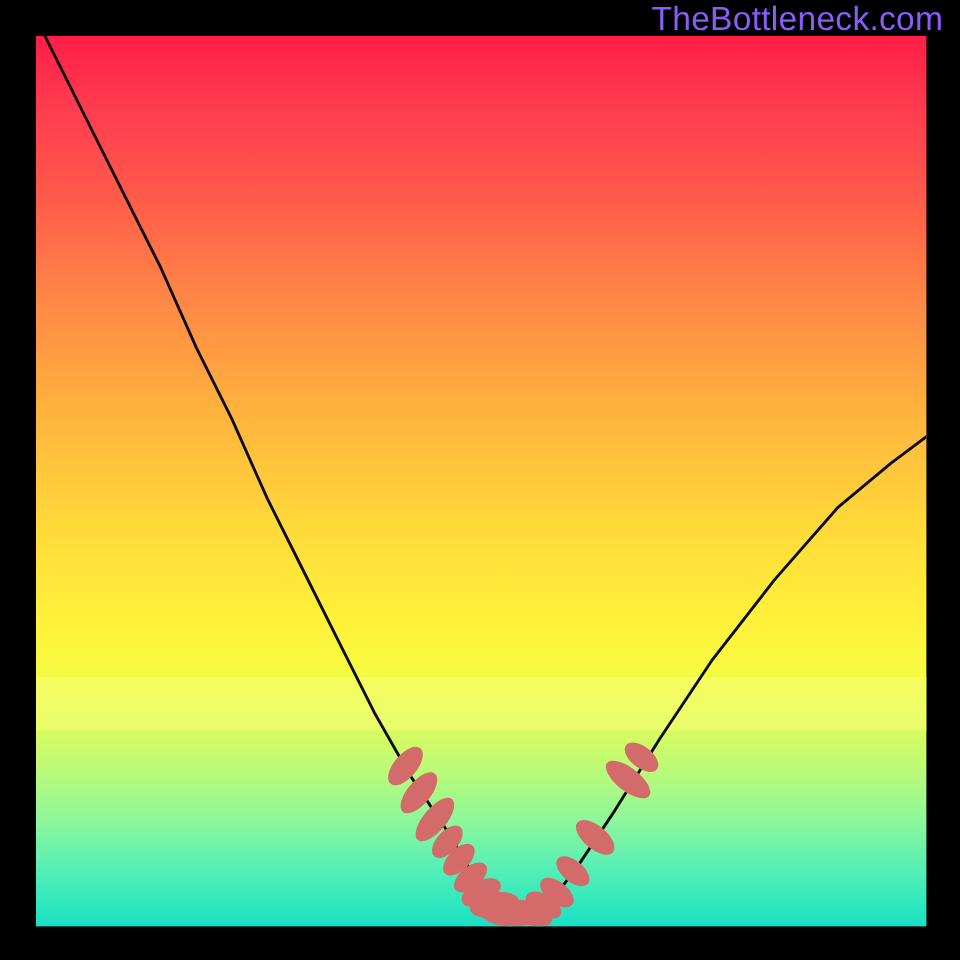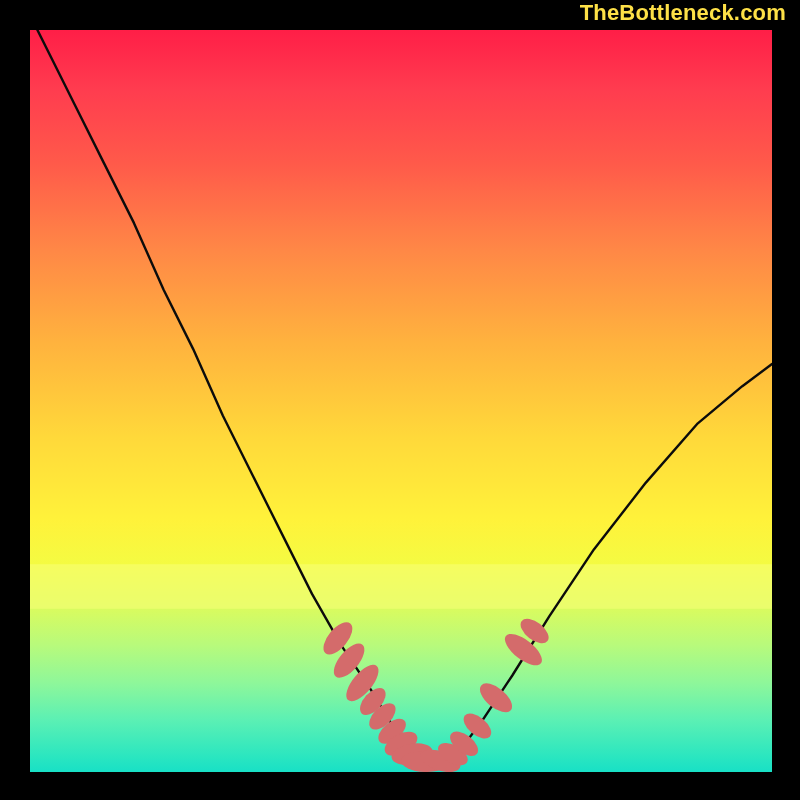--- a/index.html
+++ b/index.html
@@ -37,23 +37,23 @@
       #8ef79a 88%,
       #5bf0b4 93%,
       #2ae6c0 98%,
       #18e0c6 100%
     );
   }
   .watermark {
     position: absolute;
     top: 0;
     right: 14px;
-    color: #fde047;
-    font-size: 22px;
-    font-weight: 700;
+    color: #8b5cf6;
+    font-size: 28px;
+    font-weight: 400;
     letter-spacing: 0.2px;
     user-select: none;
   }
   svg.curve {
     position: absolute;
     left: 0;
     top: 0;
   }
 </style>
 </head>

